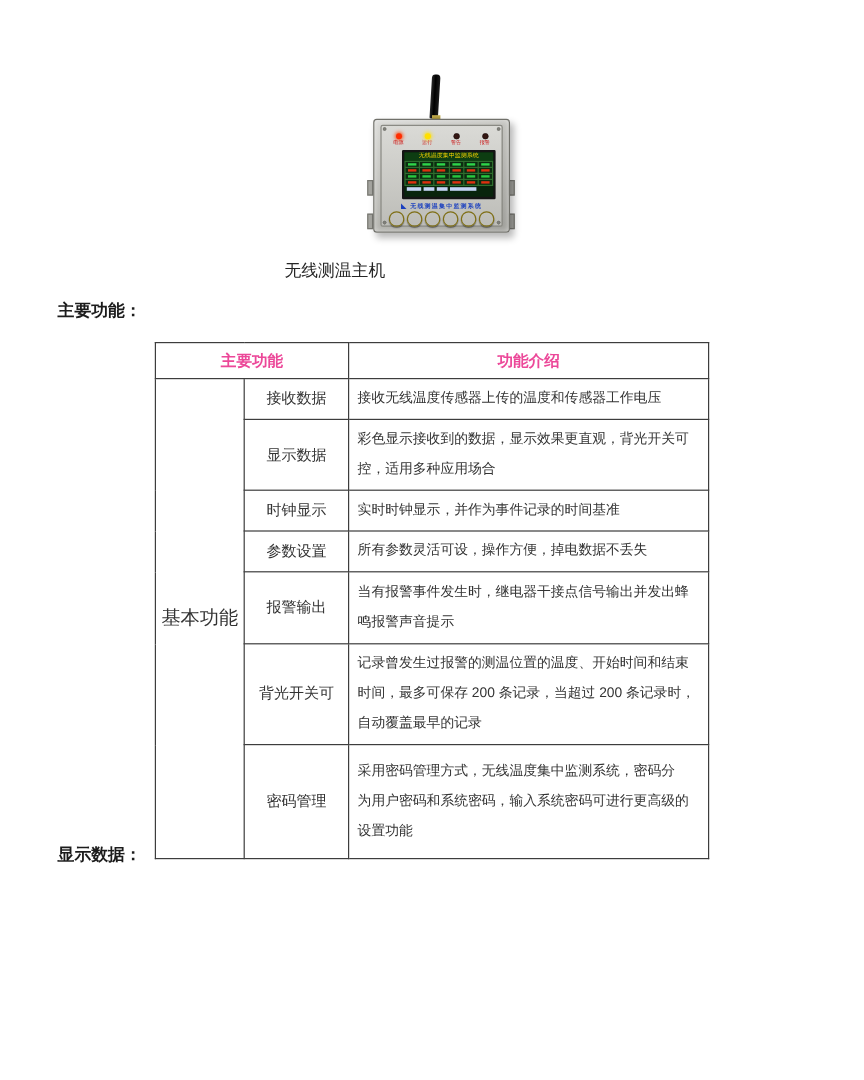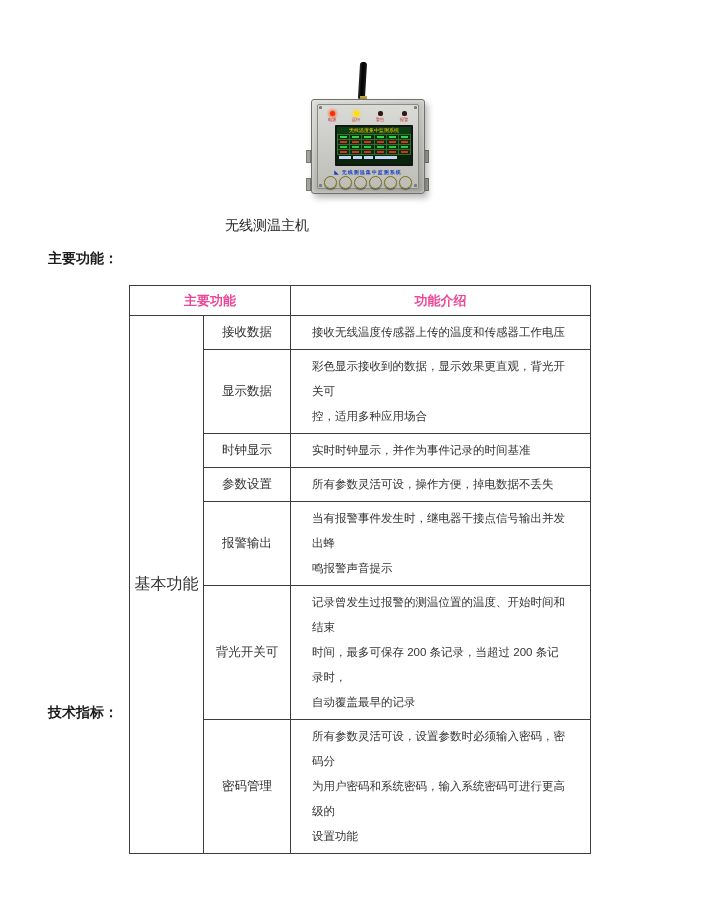--- a/index.html
+++ b/index.html
@@ -1,32 +1,32 @@
 <!DOCTYPE html>
 <html><head>
 <meta charset="utf-8">
 <style>
   * { margin:0; padding:0; box-sizing:border-box; }
   html,body { background:#ffffff; }
   body { font-family:"Liberation Sans","DejaVu Sans",sans-serif; color:#303030; }
   .page { position:relative; width:720px; height:900px; background:#fff; overflow:hidden; }
 
   .intro { position:absolute; left:75px; top:29px; font-size:13.5px; letter-spacing:0.2px; color:#262626; }
-  .caption { position:absolute; left:225px; top:217px; font-size:14px; color:#262626; }
+  .caption { position:absolute; left:237px; top:217px; font-size:14px; color:#262626; }
   .sec-heading { position:absolute; left:48px; font-size:14px; font-weight:bold; color:#1c1c1c; }
   #heading-main { top:250px; }
   #heading-tech { top:704px; }
 
   
   table.doc { position:absolute; border-collapse:collapse; table-layout:fixed; font-size:11.5px; color:#333; }
   table.doc td, table.doc th { border:1px solid #3d3d3d; vertical-align:middle; }
   table.doc th { font-size:13px; font-weight:bold; text-align:center; color:#ec4899; }
   td.fgroup { text-align:center; font-size:16px; }
   td.fname  { text-align:center; font-size:12.5px; }
-  td.fdesc  { text-align:left; padding:4px 21px; line-height:25px; white-space:pre-line; }
+  td.fdesc  { text-align:left; padding:4px 7px; line-height:25px; white-space:pre-line; }
   #table-main { left:129px; top:285px; width:461px; }
   #table-tech { left:129px; top:736px; width:462px; }
 
   
   .device { position:absolute; left:300px; top:62px; width:130px; height:140px; }
   .antenna { position:absolute; left:59px; top:0; width:7px; height:37px; background:linear-gradient(90deg,#2a2a2a,#000 45%,#1c1c1c); border-radius:3px 3px 1px 1px; transform:rotate(3.5deg); }
   .antenna-base { position:absolute; left:60px; top:34px; width:7px; height:5px; background:linear-gradient(#c7b050,#8f7a22); }
   .dev-body { position:absolute; left:11px; top:37px; width:114px; height:95px; background:linear-gradient(155deg,#d9d9d6,#b7b7b2 55%,#9c9c97); border:1px solid #70706a; border-radius:3px; box-shadow:3px 4px 6px rgba(0,0,0,0.28), inset 0 0 5px rgba(255,255,255,0.55); }
   .ear { position:absolute; width:5px; height:13px; background:#a6a6a1; border:1px solid #7a7a74; }
   .ear.l1 { left:6px;  top:88px; }
@@ -206,23 +206,23 @@
 鸣报警声音提示</td>
     </tr>
     <tr style="height:78px">
       <td class="fname">背光开关可</td>
       <td class="fdesc">记录曾发生过报警的测温位置的温度、开始时间和结束
 时间，最多可保存 200 条记录，当超过 200 条记录时，
 自动覆盖最早的记录</td>
     </tr>
     <tr style="height:95px">
       <td class="fname">密码管理</td>
-      <td class="fdesc">所有参数灵活可设，设置参数时必须输入密码，密码分
+      <td class="fdesc">采用密码管理方式，无线温度集中监测系统，密码分
 为用户密码和系统密码，输入系统密码可进行更高级的
 设置功能</td>
     </tr>
   </tbody>
     </table>
 
-  <div class="sec-heading" id="heading-tech">技术指标：</div>
+  <div class="sec-heading" id="heading-tech">显示数据：</div>
 
 
 </div>
 
 </body></html>

